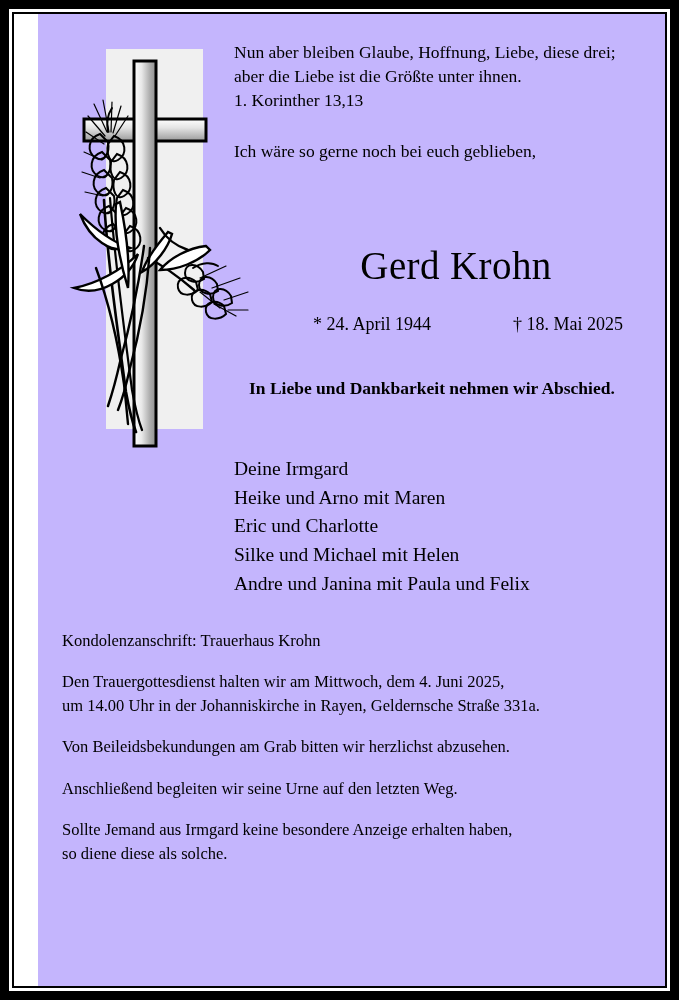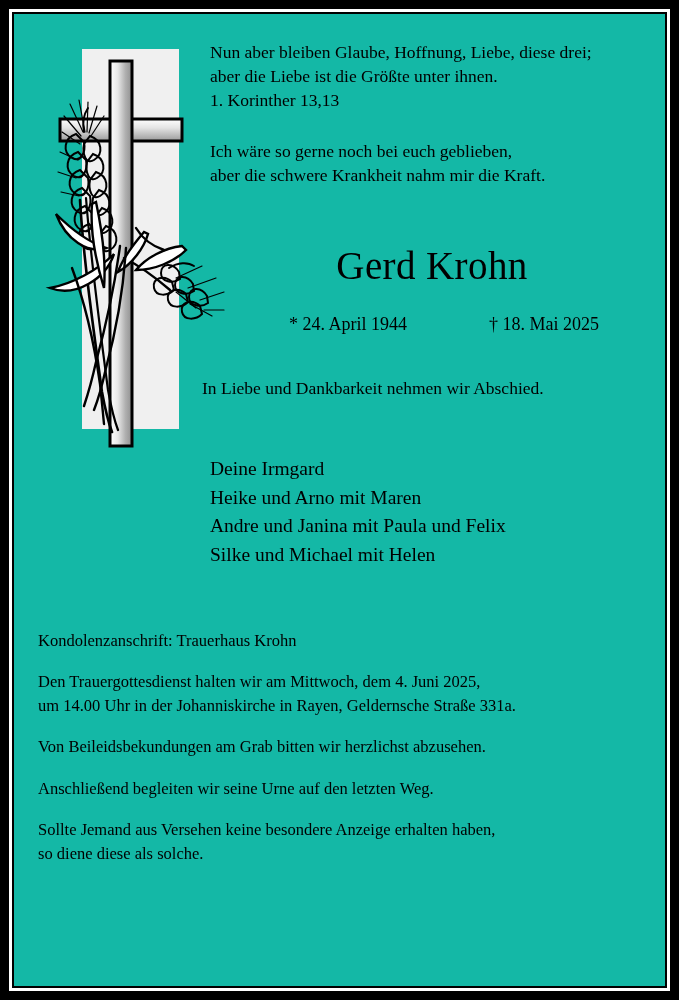--- a/index.html
+++ b/index.html
@@ -34,21 +34,22 @@
     box-sizing: border-box;
     width: 100%;
     height: 100%;
     border: 2px solid #000000;
     background: #ffffff;
     position: relative;
   }
   .canvas {
     position: absolute;
     inset: 0;
-    background: #14b8a6;
+    background: #c4b5fd;
+    margin-left: 24px;
   }
 
   
   .artwork {
     position: absolute;
     left: 22px;
     top: 18px;
     width: 190px;
     height: 420px;
   }
@@ -78,21 +79,21 @@
     top: 300px;
     width: 450px;
     font-size: 18px;
     display: flex;
     justify-content: center;
     gap: 82px;
   }
   .dates .d-item { white-space: nowrap; }
   .dagger { font-family: "Liberation Serif", serif; }
 
-  .farewell     { left: 188px; top: 362px; font-size: 17.5px; }
+  .farewell     { left: 211px; top: 362px; font-size: 17.5px; font-weight: bold; }
 
   .family {
     position: absolute;
     left: 196px;
     top: 441px;
     font-size: 19.5px;
     line-height: 1.47;
   }
 
   .lower {
@@ -208,57 +209,57 @@
     </div>
 
     <div class="block verse">
       <div>Nun aber bleiben Glaube, Hoffnung, Liebe, diese drei;</div>
       <div>aber die Liebe ist die Größte unter ihnen.</div>
       <div>1. Korinther 13,13</div>
     </div>
 
     <div class="block poem">
       <div>Ich wäre so gerne noch bei euch geblieben,</div>
-      <div>aber die schwere Krankheit nahm mir die Kraft.</div>
     </div>
 
     <div class="name">Gerd Krohn</div>
 
     <div class="dates">
       <span class="d-item">
         <span>*</span>
         <span>24. April 1944</span>
       </span>
       <span class="d-item">
         <span class="dagger">†</span>
         <span>18. Mai 2025</span>
       </span>
     </div>
 
     <div class="block farewell">In Liebe und Dankbarkeit nehmen wir Abschied.</div>
 
     <div class="family">
       <div>Deine Irmgard</div>
       <div>Heike und Arno mit Maren</div>
+      <div>Eric und Charlotte</div>
+      <div>Silke und Michael mit Helen</div>
       <div>Andre und Janina mit Paula und Felix</div>
-      <div>Silke und Michael mit Helen</div>
     </div>
 
     <div class="lower">
       <p>
         <span>Kondolenzanschrift: Trauerhaus Krohn</span><br>
       </p>
       <p>
         <span>Den Trauergottesdienst halten wir am Mittwoch, dem 4. Juni 2025,</span><br>
         <span>um 14.00 Uhr in der Johanniskirche in Rayen, Geldernsche Straße 331a.</span>
       </p>
       <p>Von Beileidsbekundungen am Grab bitten wir herzlichst abzusehen.</p>
       <p>Anschließend begleiten wir seine Urne auf den letzten Weg.</p>
       <p>
-        <span>Sollte Jemand aus Versehen keine besondere Anzeige erhalten haben,</span><br>
+        <span>Sollte Jemand aus Irmgard keine besondere Anzeige erhalten haben,</span><br>
         <span>so diene diese als solche.</span>
       </p>
     </div>
 
   </div>
   </div>
   </div>
 </div>
 
 </body></html>

